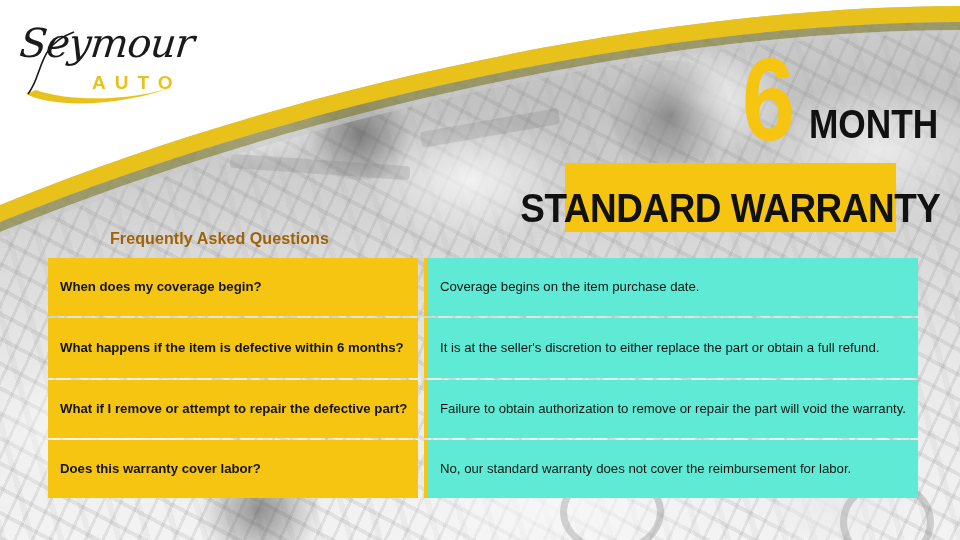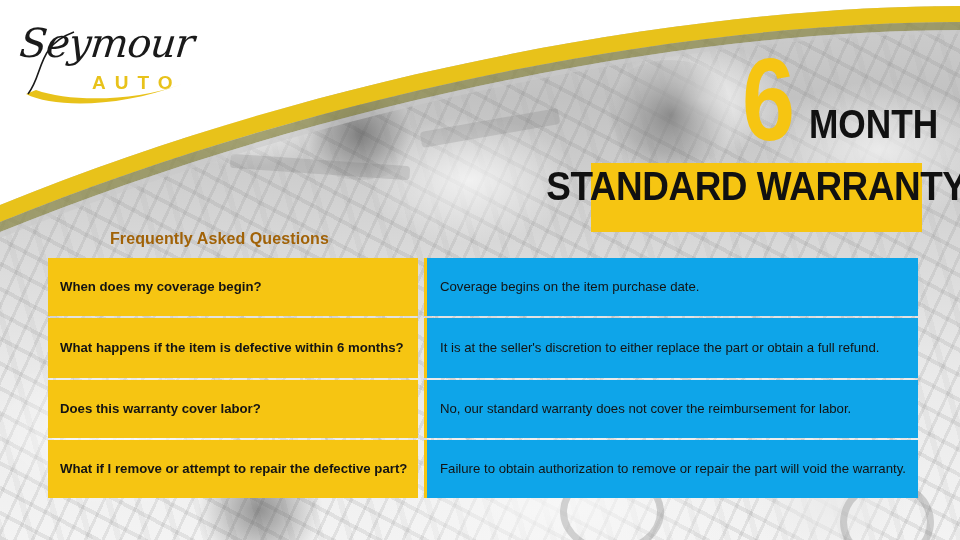--- a/index.html
+++ b/index.html
@@ -107,25 +107,25 @@
     line-height: 1;
     color: #111111;
     transform: scaleX(.86);
     transform-origin: left top;
     letter-spacing: 0px;
   }
 
   
   .banner {
     position: absolute;
-    left: 591px; top: 163px;
+    left: 565px; top: 163px;
     width: 331px; height: 69px;
     background: #F6C512;
     display: flex;
-    align-items: flex-start;
+    align-items: flex-end;
     justify-content: center;
   }
   .banner-text {
     font-family: "Liberation Sans Narrow", "Liberation Sans", sans-serif;
     font-weight: bold;
     font-size: 41px;
     color: #111111;
     transform: scaleX(.9);
     letter-spacing: -0.5px;
     white-space: nowrap;
@@ -158,21 +158,21 @@
     font-weight: bold;
     font-size: 13.2px;
     line-height: 1.3;
     padding: 0 10px 0 12px;
     display: flex;
     align-items: center;
     box-sizing: border-box;
   }
   .a-cell {
     flex: 1;
-    background: #0ea5e9;
+    background: #5eead4;
     color: #131313;
     font-size: 13.2px;
     line-height: 1.45;
     padding: 0 12px 0 13px;
     display: flex;
     align-items: center;
     text-align: justify;
     text-align-last: left;
     box-sizing: border-box;
     border-left: 3px solid #F6C512;
@@ -230,27 +230,27 @@
       <div class="spacer"></div>
       <div class="a-cell">Coverage begins on the item purchase date.</div>
     </div>
 
     <div class="faq-row r2">
       <div class="q-cell">What happens if the item is defective within 6 months?</div>
       <div class="spacer"></div>
       <div class="a-cell">It is at the seller's discretion to either replace the part or obtain a full refund.</div>
     </div>
 
+    <div class="faq-row r4">
+      <div class="q-cell">What if I remove or attempt to repair the defective part?</div>
+      <div class="spacer"></div>
+      <div class="a-cell">Failure to obtain authorization to remove or repair the part will void the warranty.</div>
+    </div>
+
     <div class="faq-row r3">
       <div class="q-cell">Does this warranty cover labor?</div>
       <div class="spacer"></div>
       <div class="a-cell">No, our standard warranty does not cover the reimbursement for labor.</div>
     </div>
 
-    <div class="faq-row r4">
-      <div class="q-cell">What if I remove or attempt to repair the defective part?</div>
-      <div class="spacer"></div>
-      <div class="a-cell">Failure to obtain authorization to remove or repair the part will void the warranty.</div>
-    </div>
-
   </div>
 
 </div>
 
 </body></html>

